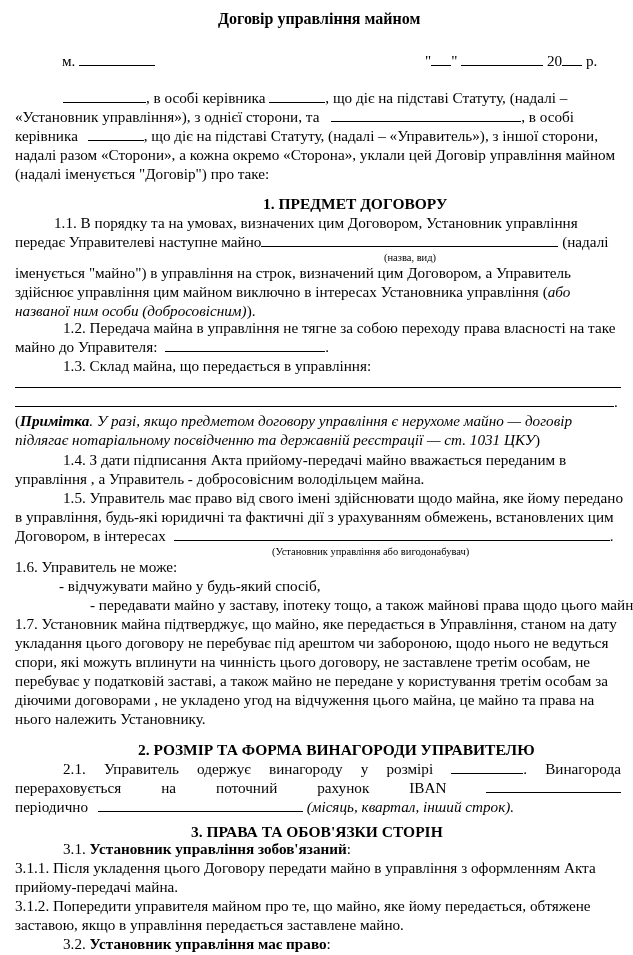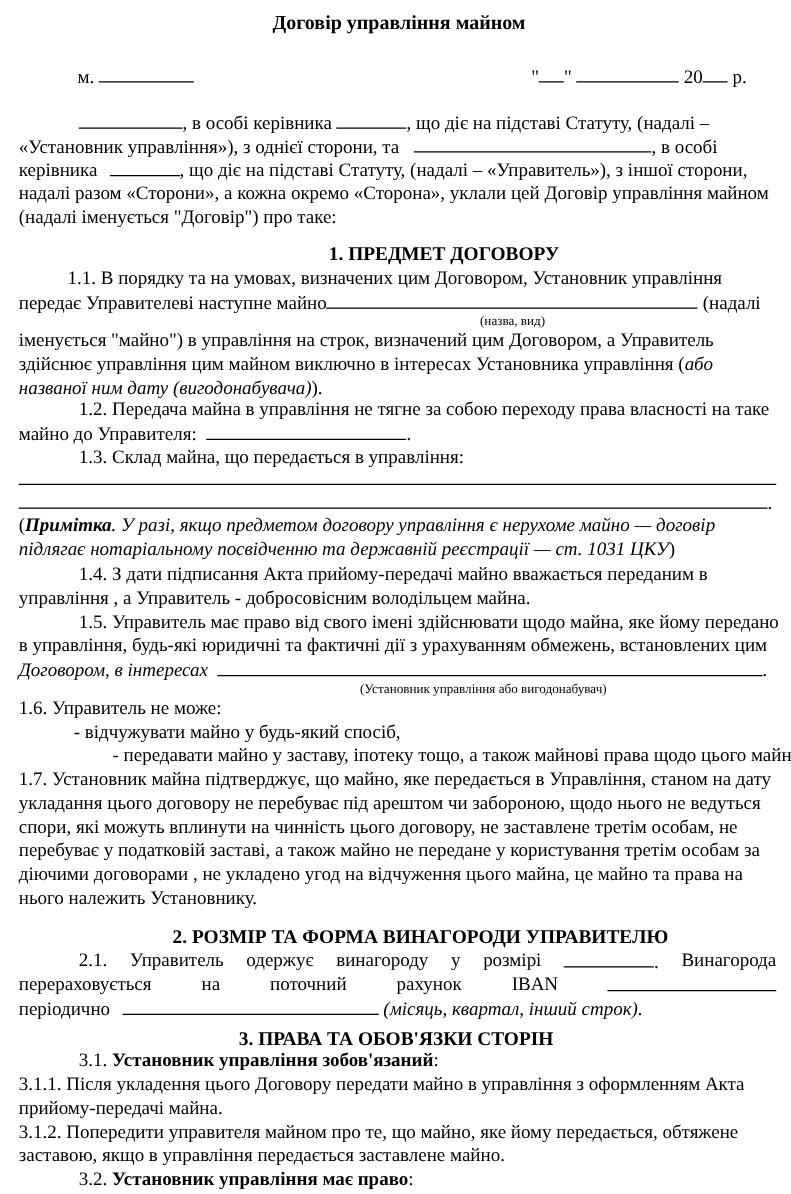--- a/index.html
+++ b/index.html
@@ -52,21 +52,21 @@
   <div class="ln" style="left:15px;top:232px;">
     <span>передає Управителеві наступне майно</span><span class="u" style="width:297px;"></span>
     <span>(надалі</span>
   </div>
   <div class="ln small" style="left:384px;top:248px;">(назва, вид)</div>
   <div class="ln" style="left:15px;top:263px;">іменується "майно") в  управління на строк, визначений цим Договором, а Управитель</div>
   <div class="ln" style="left:15px;top:282px;">
     <span>здійснює управління цим майном  виключно в інтересах Установника управління (</span><span class="i">або</span>
   </div>
   <div class="ln" style="left:15px;top:301px;">
-    <span class="i">названої ним дату (вигодонабувача)</span><span>).</span>
+    <span class="i">названої ним особи (добросовісним)</span><span>).</span>
   </div>
 
   <div class="ln" style="left:63px;top:318px;">1.2. Передача майна в управління не тягне за собою переходу права власності на таке</div>
   <div class="ln" style="left:15px;top:337px;">
     <span>майно до Управителя:</span>
     <span class="u" style="width:160px;margin-left:4px;"></span><span>.</span>
   </div>
   <div class="ln" style="left:63px;top:356px;">1.3. Склад майна, що передається в управління:</div>
   <div class="ln" style="left:15px;top:373px;">
     <span class="u" style="width:606px;"></span>
@@ -80,25 +80,25 @@
   </div>
   <div class="ln i" style="left:15px;top:430px;">
     <span>підлягає нотаріальному посвідченню та державній реєстрації — ст. 1031 ЦКУ</span><span style="font-style:normal;">)</span>
   </div>
 
   <div class="ln" style="left:63px;top:450px;">1.4. З дати підписання Акта прийому-передачі майно вважається переданим в</div>
   <div class="ln" style="left:15px;top:469px;">управління , а Управитель - добросовісним володільцем майна.</div>
 
   <div class="ln" style="left:63px;top:488px;">1.5. Управитель має право від свого імені здійснювати щодо майна, яке йому передано</div>
   <div class="ln" style="left:15px;top:507px;">в управління, будь-які юридичні та фактичні дії з урахуванням обмежень, встановлених цим</div>
-  <div class="ln" style="left:15px;top:526px;font-style:italic;">
+  <div class="ln" style="left:15px;top:526px;">
     <span>Договором, в інтересах</span>
     <span class="u" style="width:436px;margin-left:4px;"></span>.
   </div>
-  <div class="ln small" style="left:288px;top:542px;text-align:right;">(Установник управління або вигодонабувач)</div>
+  <div class="ln small" style="left:272px;top:542px;text-align:right;">(Установник управління або вигодонабувач)</div>
 
   <div class="ln" style="left:15px;top:557px;">1.6. Управитель не може:</div>
   <div class="ln" style="left:59px;top:576px;">- відчужувати майно у будь-який спосіб,</div>
   <div class="ln" style="left:66px;top:595px;margin-left:24px;">- передавати майно у заставу, іпотеку тощо, а також майнові права щодо цього майна.</div>
 
   <div class="ln" style="left:15px;top:614px;">1.7. Установник майна підтверджує, що майно, яке передається в Управління, станом на дату</div>
   <div class="ln" style="left:15px;top:633px;">укладання цього договору не перебуває під арештом чи забороною, щодо нього не ведуться</div>
   <div class="ln" style="left:15px;top:652px;">спори, які можуть вплинути на чинність цього договору, не заставлене третім особам, не</div>
   <div class="ln" style="left:15px;top:671px;">перебуває у податковій заставі, а також майно не передане у користування третім особам за</div>
   <div class="ln" style="left:15px;top:690px;">діючими договорами , не укладено угод на відчуження цього майна, це майно та права на</div>

